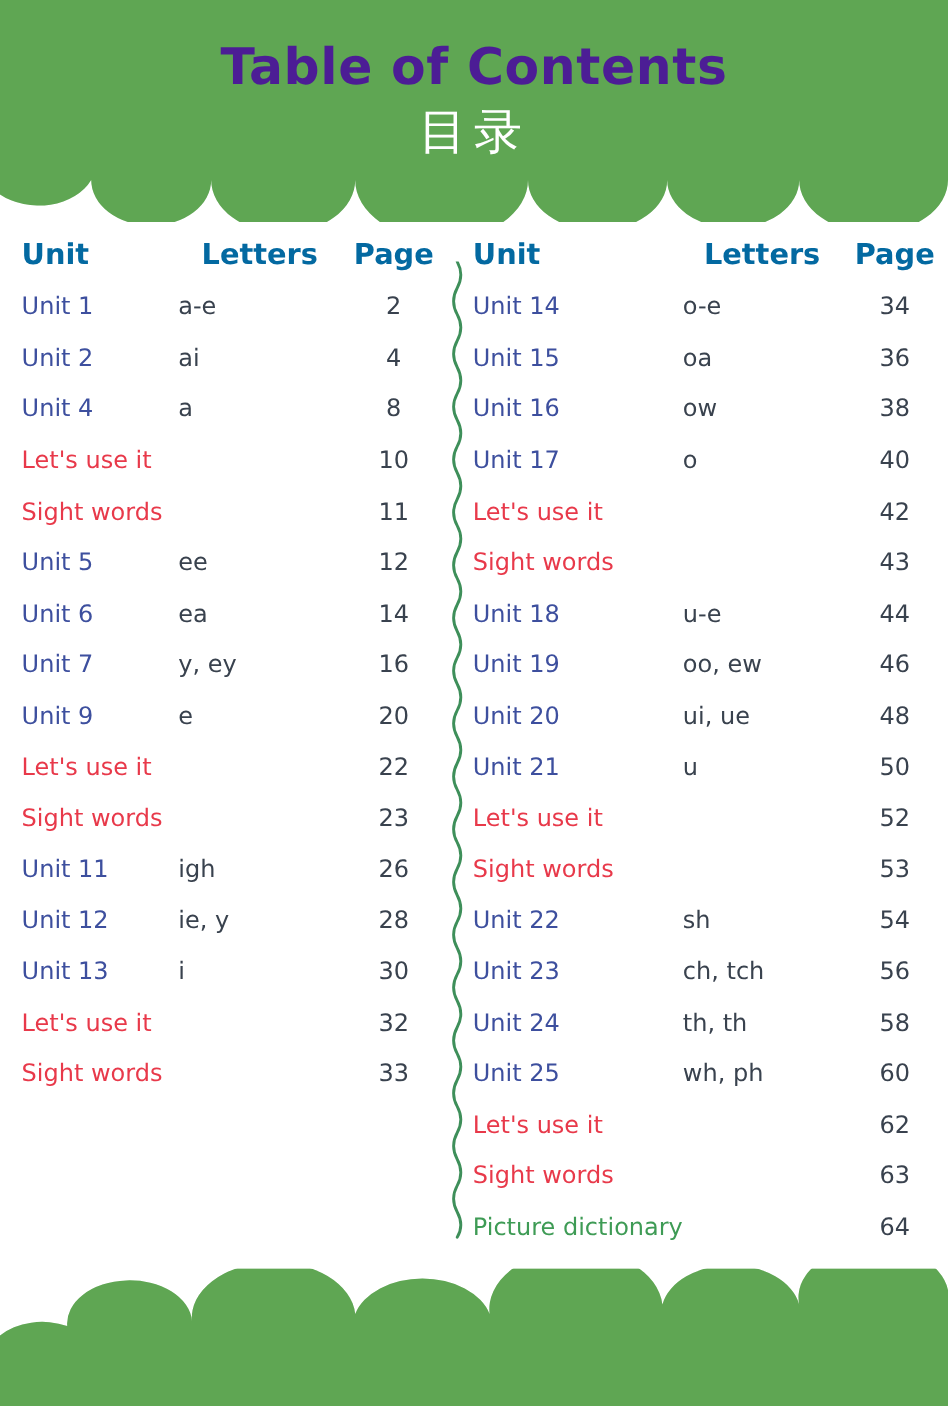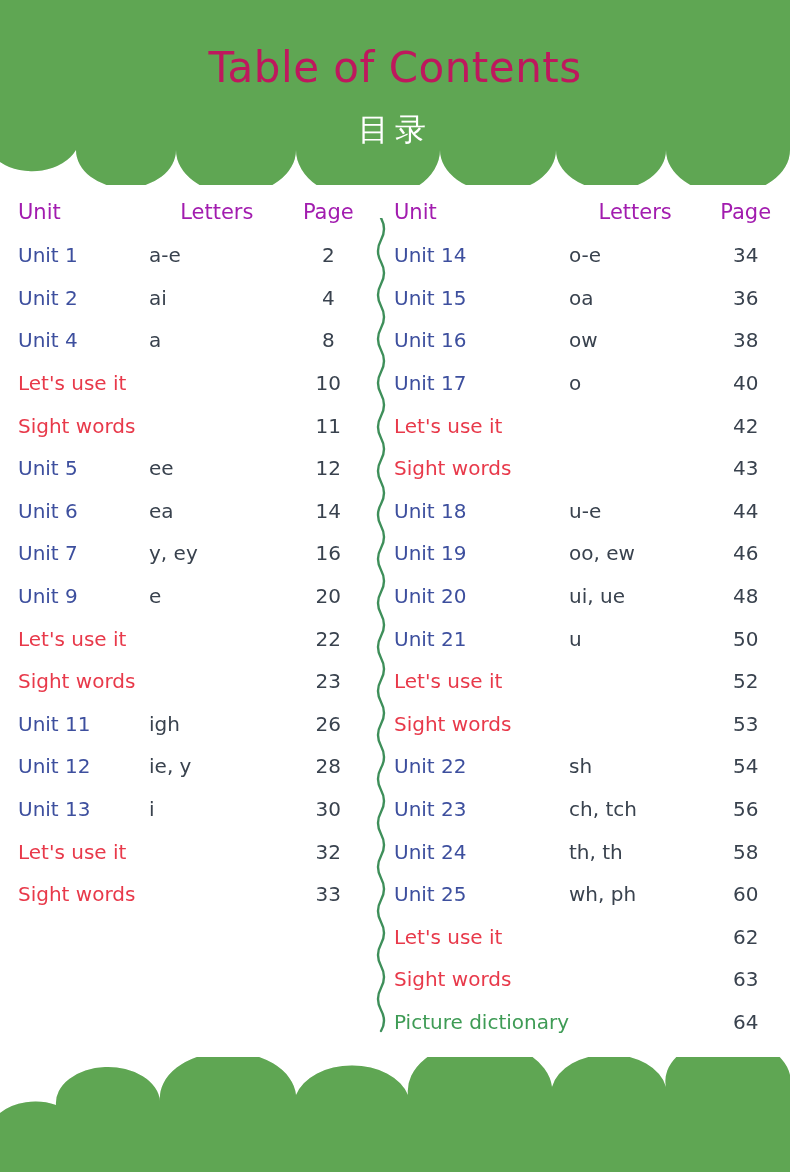--- a/index.html
+++ b/index.html
@@ -40,34 +40,34 @@
     position: absolute;
     left: 0;
     top: 0;
     width: 790px;
     height: 150px;
     z-index: 3;
     text-align: center;
     pointer-events: none;
   }
   .title-en {
-    margin: 16px;
+    margin: 4px;
     padding-top: 30px;
     font-family: "DejaVu Sans", sans-serif;
     font-size: 42px;
-    font-weight: normal;
+    font-weight: bold;
     letter-spacing: 0.5px;
-    color: #be185d;
+    color: #4c1d95;
     line-height: 1.05;
   }
   .title-zh {
     margin: 0;
     padding-top: 6px;
     font-family: "DejaVu Sans", sans-serif;
-    font-size: 31px;
+    font-size: 40px;
     font-weight: normal;
     letter-spacing: 6px;
     color: #ffffff;
     line-height: 1.1;
   }
 
   
   .banner-bottom {
     position: absolute;
     left: 0;
@@ -110,23 +110,23 @@
     border-collapse: collapse;
     width: 100%;
   }
   table.toc-table th, table.toc-table td {
     padding: 0;
     border: none;
   }
 
   .hdr-row th {
     font-family: "DejaVu Sans", sans-serif;
-    font-size: 21px;
-    font-weight: normal;
-    color: #a21caf;
+    font-size: 24px;
+    font-weight: bold;
+    color: #0369a1;
     height: 44px;
     vertical-align: middle;
   }
   .hdr-unit    { text-align: left;   width: 132px; }
   .hdr-letters { text-align: center; width: 140px; }
   .hdr-page    { width: 90px;  }
 
   .col-right .hdr-unit    { width: 140px; }
   .col-right .hdr-letters { width: 150px; }
   .col-right .hdr-page    { width: 100px; }

